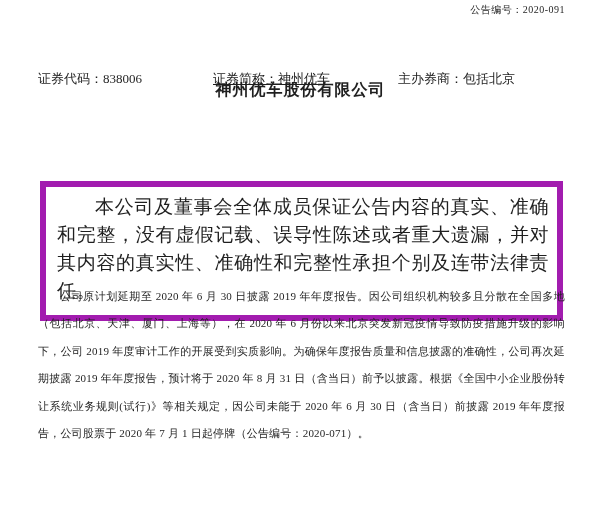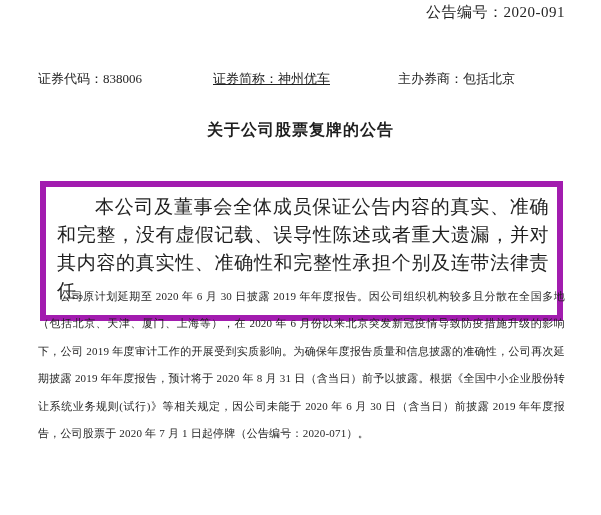--- a/index.html
+++ b/index.html
@@ -10,21 +10,21 @@
     height: 515px;
     background: #ffffff;
     color: #1f1f1f;
     font-family: "Liberation Serif", "DejaVu Serif", serif;
     overflow: hidden;
   }
   .ann-no {
     position: absolute;
     top: 3px;
     right: 36px;
-    font-size: 15px;
+    font-size: 10px;
     letter-spacing: 0.5px;
     white-space: nowrap;
   }
   .header-field {
     position: absolute;
     top: 30px;
     font-size: 13px;
     white-space: nowrap;
     margin-top: 40px;
   }
@@ -73,22 +73,22 @@
 <div class="page">
 
   <div class="ann-no">公告编号：2020-091</div>
 
   <div class="header-field hf-code">证券代码：838006</div>
 
   <div class="header-field hf-name">证券简称：神州优车</div>
 
   <div class="header-field hf-sponsor">主办券商：包括北京</div>
 
+  <div class="doc-title title-company">神州优车股份有限公司</div>
 
-  <div class="doc-title title-subject">关于公司股票复牌的公告</div>
 
   <div class="declaration-box">
     <span>本公司及董事会全体成员保证公告内容的真实、准确和完整，没有虚假记载、误导性陈述或者重大遗漏，并对其内容的真实性、准确性和完整性承担个别及连带法律责任。</span>
   </div>
 
   <div class="body-paragraph">公司原计划延期至 2020 年 6 月 30 日披露 2019 年年度报告。因公司组织机构较多且分散在全国多地（包括北京、天津、厦门、上海等），在 2020 年 6 月份以来北京突发新冠疫情导致防疫措施升级的影响下，公司 2019 年度审计工作的开展受到实质影响。为确保年度报告质量和信息披露的准确性，公司再次延期披露 2019 年年度报告，预计将于 2020 年 8 月 31 日（含当日）前予以披露。根据《全国中小企业股份转让系统业务规则(试行)》等相关规定，因公司未能于 2020 年 6 月 30 日（含当日）前披露 2019 年年度报告，公司股票于 2020 年 7 月 1 日起停牌（公告编号：2020-071）。</div>
 
 </div>
 
 </body></html>

